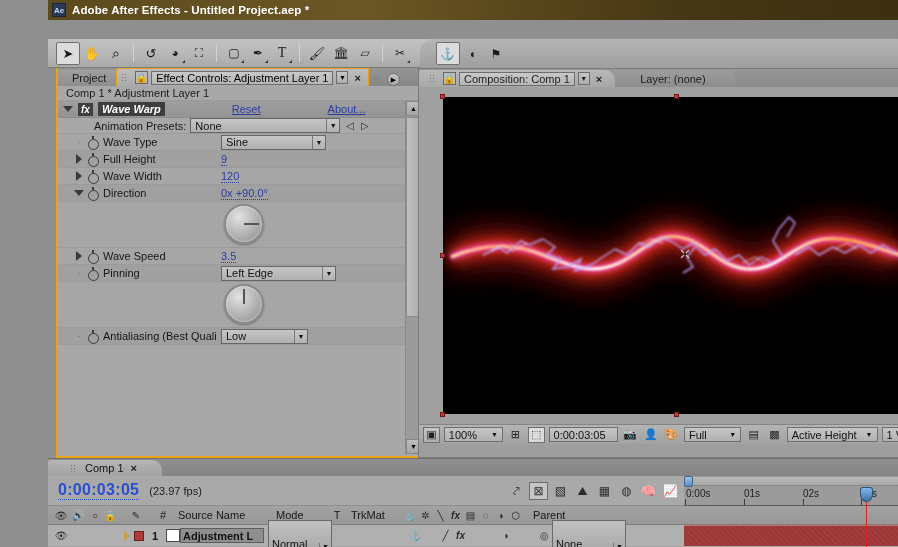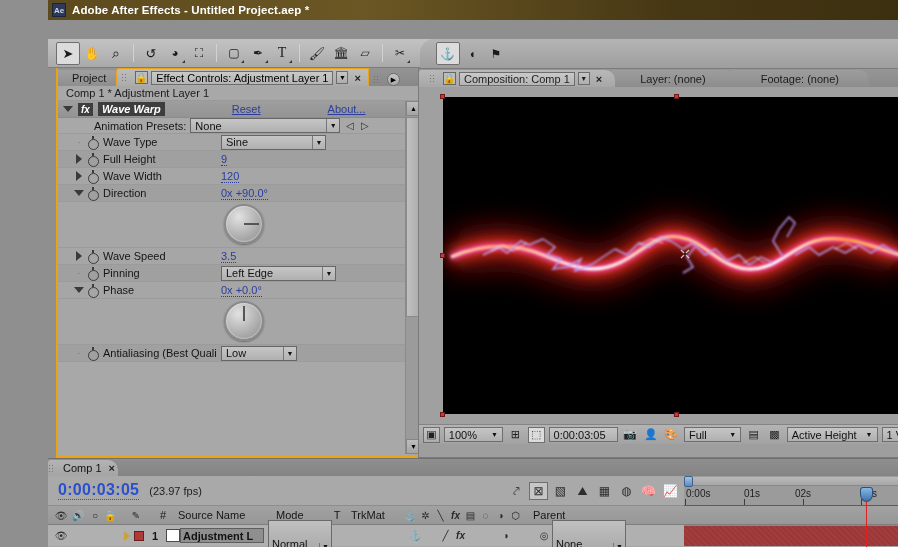--- a/index.html
+++ b/index.html
@@ -175,21 +175,21 @@
   .rd-tab { height:16px; margin:2px 0 0 3px; background:linear-gradient(to bottom,#ababab,#9a9a9a);
             border-top-left-radius:3px; font-size:10px; padding-left:2px; color:#222;}
   .rd-field { height:14px; margin:3px 0 0 3px; background:#f0f0f0; border:1px solid #6f6f6f; font-size:9px; padding-left:2px;}
   .rd-text { font-size:9px; color:#1a1a1a; margin-left:3px; }
 
   
   .tl-panel { position:absolute; left:0; top:458px; width:898px; height:89px;
               background:#a6a6a6; border-top:1px solid #6f6f6f; }
   .tl-tabs { height:17px; display:flex; align-items:flex-end;
              background:linear-gradient(to bottom,#8f8f8f,#848484); }
-  .tl-tab { height:16px; padding:0 0; display:flex;align-items:center;gap:4px;font-size:11px;
+  .tl-tab { height:16px; padding:0 22px; display:flex;align-items:center;gap:4px;font-size:11px;
             background:linear-gradient(to bottom,#b4b4b4,#a4a4a4); color:#111;
             border-top-left-radius:3px;border-top-right-radius:10px; }
   .tl-top { height:30px; background:#a9a9a9; display:flex; align-items:center;
             border-bottom:1px solid #8d8d8d; position:relative; }
   .tc { color:#2a4fcf; font-size:16px; font-weight:bold; margin-left:10px;
         border-bottom:1px dotted #2a4fcf; letter-spacing:.3px; }
   .fps { font-size:11px; color:#1b1b1b; margin-left:10px; }
   .tl-btns { display:flex; gap:3px; margin-left:auto; margin-right:6px; align-items:center; }
   .tlb { width:19px;height:18px; display:flex;align-items:center;justify-content:center; color:#2c2c2c; font-size:12px;}
   .tlb.sel { background:#c6c6c6; border:1px solid #6f6f6f; }
@@ -395,41 +395,33 @@
             <span style="font-size:9px;color:#6a6a6a">·</span>
           </span>
         <span class="stopw"></span>
         <span class="plabel">Pinning</span>
         <span class="dd" style="width:115px">
           <span>Left Edge</span>
           <span class="arw">▼</span>
         </span>
       </div>
 
-      <div class="prow">
-        <span class="twirl">
-            <span class="tri tri-down"></span>
-          </span>
-        <span class="stopw"></span>
-        <span class="plabel">Phase</span>
-        <span class="pval">0x +0.0°</span>
-      </div>
       <div class="dial-row">
         <span class="dial">
           <i class="needle" style="transform:rotate(0deg)"></i>
         </span>
       </div>
 
       <div class="prow alt">
         <span class="twirl">
             <span style="font-size:9px;color:#6a6a6a">·</span>
           </span>
         <span class="stopw"></span>
         <span class="plabel" style="width:132px">Antialiasing (Best Quali</span>
-        <span class="dd" style="width:76px;margin-left:-14px">
+        <span class="dd" style="width:87px;margin-left:-14px">
           <span>Low</span>
           <span class="arw">▼</span>
         </span>
       </div>
 
       <div class="fx-scroll">
         <div class="sc-btn">
             <span style="font-size:7px">▲</span>
           </div>
         <div class="sc-thumb"></div>
@@ -444,23 +436,20 @@
     <div class="comp-tabs">
       <div class="ctab active">
         <span class="grip"></span>
         <span class="ic" style="width:13px;height:13px;border:1px solid #666;background:#bdbdbd">🔒</span>
         <span class="ctab-name">Composition: Comp 1</span>
         <span class="mini-arrow">▼</span>
         <span class="xclose">×</span>
       </div>
       <div class="ctab" style="padding:0 30px">
         <span>Layer: (none)</span>
-      </div>
-      <div class="ctab" style="padding:0 30px">
-        <span>Footage: (none)</span>
       </div>
       <div style="margin-left:auto;display:flex;align-items:center;gap:3px;padding-right:4px">
         <span class="grip"></span>
         <span style="width:13px;height:13px;border-radius:50%;background:linear-gradient(to bottom,#c6c6c6,#a8a8a8);border:1px solid #6f6f6f;display:flex;align-items:center;justify-content:center;font-size:7px">▶</span>
       </div>
     </div>
 
     <div class="comp-stage">
       <div class="canvas-wrap">
         <svg width="466" height="317" viewBox="0 0 466 317">
@@ -597,21 +586,21 @@
       </span>
 
       <div class="tl-ruler">
         <div class="ruler-bar"></div>
         <div class="ruler-handle" style="left:0px"></div>
         <div class="ruler-ticks">
           <span class="rlabel" style="left:2px">0:00s</span>
           <span class="rtick" style="left:1px"></span>
           <span class="rlabel" style="left:60px">01s</span>
           <span class="rtick" style="left:60px"></span>
-          <span class="rlabel" style="left:111px">02s</span>
+          <span class="rlabel" style="left:119px">02s</span>
           <span class="rtick" style="left:119px"></span>
           <span class="rlabel" style="left:177px">03s</span>
           <span class="rtick" style="left:177px"></span>
           <span class="rlabel" style="left:236px">04s</span>
           <span class="rtick" style="left:236px"></span>
         </div>
       </div>
     </div>
 
     <div class="tl-cols">

